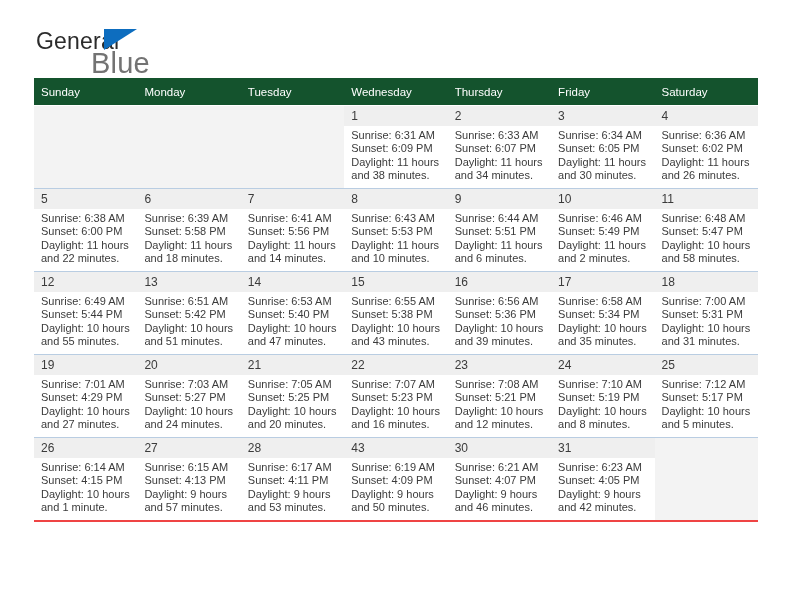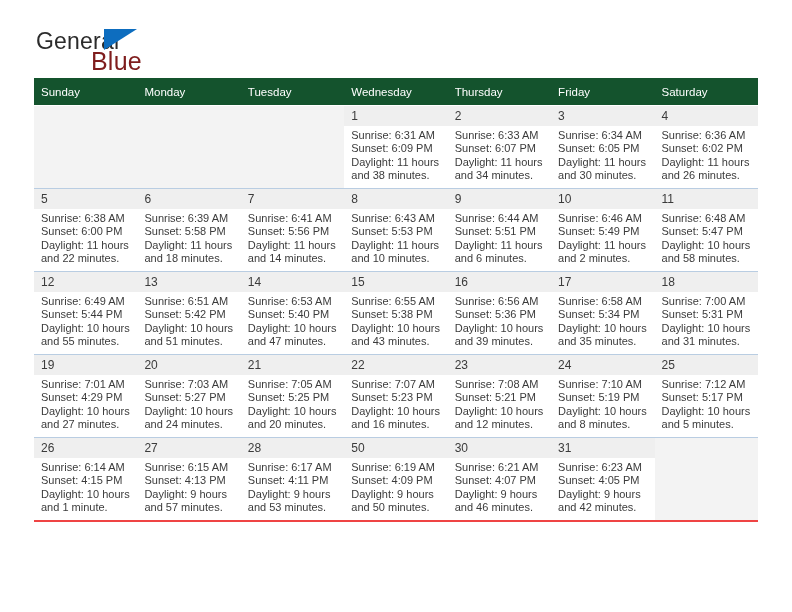--- a/index.html
+++ b/index.html
@@ -49,22 +49,22 @@
     top: 1px;
     width: 0;
     height: 0;
     border-left: 33px solid #0d6dbf;
     border-bottom: 21px solid transparent;
   }
   .logo-blue {
     position: absolute;
     left: 57px;
     top: 19px;
-    font-size: 25px;
-    color: #7f1d1d;
+    font-size: 29px;
+    color: #737373;
     letter-spacing: .2px;
   }
 
   .title-wrap {
     position: absolute;
     right: 0;
     top: 20px;
     text-align: right;
   }
   .cal-title {
@@ -488,21 +488,21 @@
               <div class="details">
                 <div>Sunrise: 6:17 AM</div>
                 <div>Sunset: 4:11 PM</div>
                 <div>Daylight: 9 hours</div>
                 <div>and 53 minutes.</div>
               </div>
             </div>
           </td>
           <td>
             <div class="cell filled">
-              <div class="daynum">50</div>
+              <div class="daynum">43</div>
               <div class="details">
                 <div>Sunrise: 6:19 AM</div>
                 <div>Sunset: 4:09 PM</div>
                 <div>Daylight: 9 hours</div>
                 <div>and 50 minutes.</div>
               </div>
             </div>
           </td>
           <td>
             <div class="cell filled">

